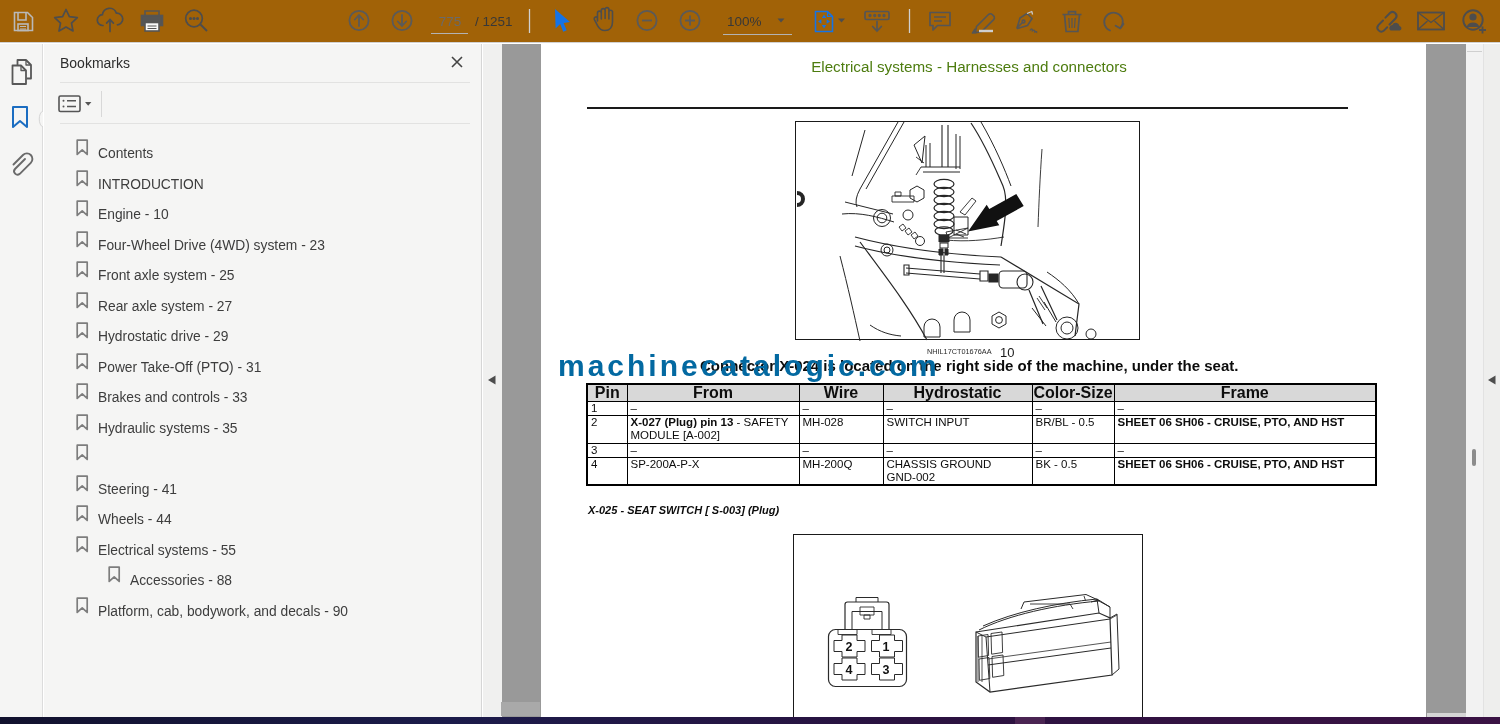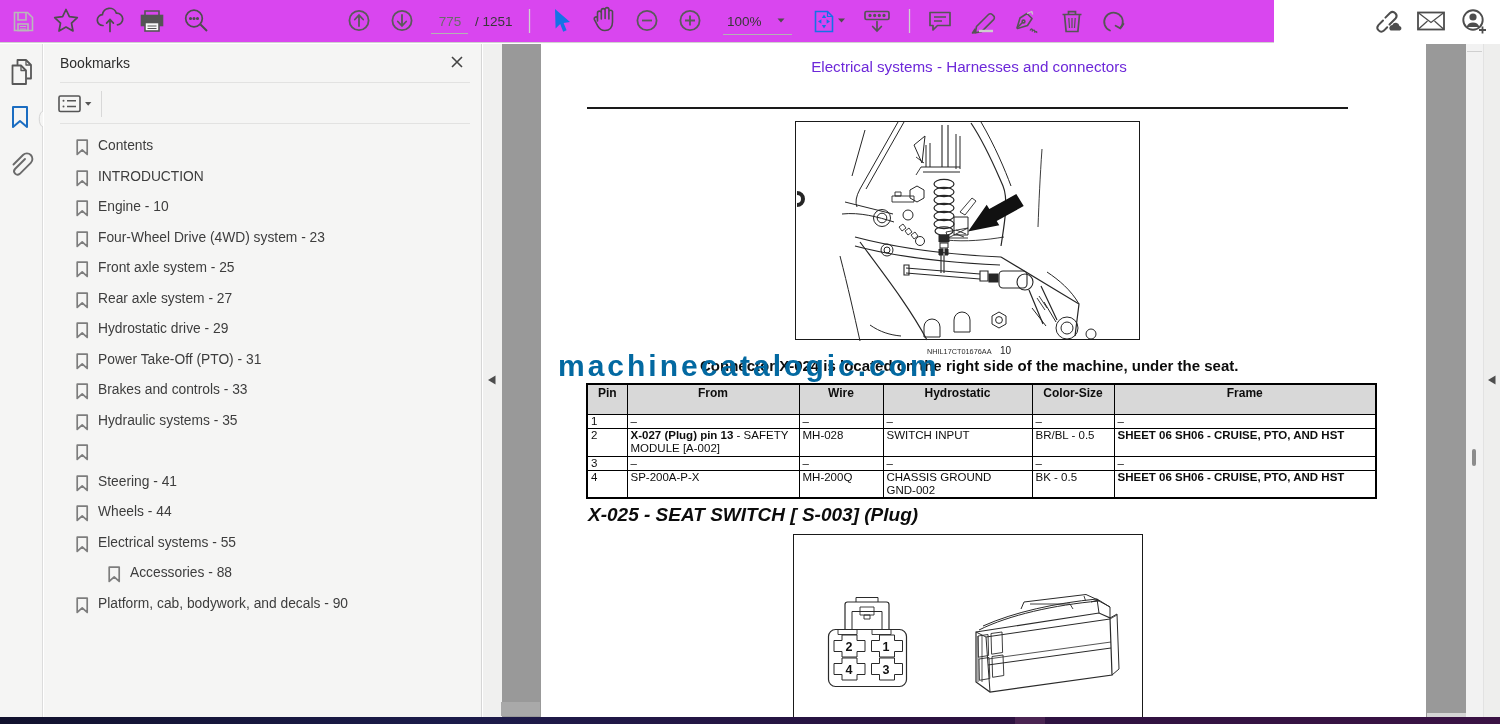--- a/index.html
+++ b/index.html
@@ -1,32 +1,32 @@
 <!DOCTYPE html>
 <html><head>
 <meta charset="utf-8">
 <style>
 * { margin:0; padding:0; box-sizing:border-box; }
 html,body { width:1500px; height:724px; overflow:hidden; font-family:"Liberation Sans",sans-serif; }
 #app { position:relative; width:1500px; height:724px; background:#ffffff; }
-#toolbar { position:absolute; left:0; top:0; width:1274px; height:43px; background:#d946ef; border-bottom:1px solid #d1d1d1; }
+#toolbar { position:absolute; left:0; top:0; width:1500px; height:43px; background:#a16207; border-bottom:1px solid #d1d1d1; }
 #sidebar { position:absolute; left:0; top:44px; width:43px; height:673px; background:#f5f5f4; border-right:1px solid #dcdcdc; }
 #bmpanel { position:absolute; left:44px; top:44px; width:438px; height:673px; background:#f5f5f4; border-right:1px solid #d6d6d6; }
 #gutter { position:absolute; left:483px; top:44px; width:19px; height:673px; background:#f0f0ef; }
 #docarea { position:absolute; left:502px; top:44px; width:964px; height:673px; background:#999999; }
 #page { position:absolute; left:39px; top:0; width:885px; height:673px; background:#ffffff; }
 #vscroll { position:absolute; left:1466px; top:44px; width:17px; height:673px; background:#f2f2f2; }
 #rstrip { position:absolute; left:1483px; top:44px; width:17px; height:673px; background:#eeeeed; border-left:1px solid #e2e2e2; }
 #taskbar { position:absolute; left:0; top:717px; width:1500px; height:7px; background:linear-gradient(to right,#11112d 0%,#1b1b4a 30%,#2a1240 60%,#351242 85%,#3a1244 100%); }
 .bmrow { position:absolute; left:0; width:438px; height:30px; }
 .bmrow .bmicon { position:absolute; left:32px; top:8px; }
-.bmrow .bmtext { position:absolute; left:54px; top:7px; font-size:13.8px; color:#3d3d3d; white-space:nowrap; }
+.bmrow .bmtext { position:absolute; left:54px; top:15px; font-size:13.8px; color:#3d3d3d; white-space:nowrap; }
 #ctable { border-collapse:collapse; table-layout:fixed; font-size:11.5px; color:#0d0d0d; border:2px solid #000; }
 #ctable td { border:1px solid #000; padding:0 0 0 3px; vertical-align:top; line-height:13px; overflow:hidden; }
-#ctable tr.th td { background:#d8d8d8; font-weight:bold; text-align:center; font-size:12px; padding:1px 0 14px 0; line-height:14px; }
+#ctable tr.th td { background:#d8d8d8; font-weight:bold; text-align:center; font-size:16px; padding:1px 0 1px 0; line-height:14px; }
 #ctable td.bf { font-weight:bold; }
 </style>
 </head>
 <body>
 <div id="app">
   <div id="toolbar">
   <svg width="1500" height="43" viewBox="0 0 1500 43" fill="none">
 
     <g stroke="#b9b9b9" stroke-width="1.6" fill="none">
       <path d="M14.5 12.5 h13 l5 5 v13 h-18 z"></path>
@@ -294,21 +294,21 @@
         <svg class="bmicon" width="13" height="17" viewBox="0 0 13 17">
             <path d="M1.2 1.2 h10 v14.2 l-5 -4.6 -5 4.6 z" stroke="#7d7d7d" stroke-width="1.7" fill="none" stroke-linejoin="round"></path>
           </svg>
         <div class="bmtext">Platform, cab, bodywork, and decals - 90</div>
       </div>
     </div>
   </div>
   <div id="gutter"></div>
   <div id="docarea">
     <div id="page">
-      <div style="position:absolute; left:428px; top:14px; transform:translateX(-50%); font-size:15.2px; color:#6d28d9; white-space:nowrap;">Electrical systems - Harnesses and connectors</div>
+      <div style="position:absolute; left:428px; top:14px; transform:translateX(-50%); font-size:15.2px; color:#4d7c0f; white-space:nowrap;">Electrical systems - Harnesses and connectors</div>
       <div style="position:absolute; left:46px; top:63px; width:761px; height:2px; background:#1a1a1a;"></div>
       <div id="fig1" style="position:absolute; left:254px; top:77px; width:345px; height:219px; border:1px solid #1a1a1a;">
       <svg width="345" height="219" viewBox="0 0 345 219" fill="none" stroke="#262626" stroke-width="1">
 
         <path d="M102 0 L64 67 M108 0 L70 67 M69 8 L56 54"></path>
         <path d="M64 67 q-6 11 -3 18"></path>
 
         <path d="M118 23 l11 -9 -3 27 z"></path>
 
         <path d="M130 23 v22 M134 21 v24 M160 12 v35 M164 14 v33"></path>
@@ -384,21 +384,21 @@
         <circle cx="295" cy="212" r="5"></circle>
         <path d="M236 186 l14 18 M248 180 l12 20" stroke-width="1"></path>
 
         <path d="M172 109.5 L190.7 82.8 L193.3 87.1 L220.3 72 L227.7 84 L200.7 99 L203.3 103.2 Z" fill="#111111" stroke="none"></path>
 
         <path d="M150 110 l22 -4 -20 10 z" stroke-width="0.9"></path>
         <path d="M148 116 h24" stroke-width="0.9"></path>
       </svg>
       </div>
       <div style="position:absolute; left:386px; top:303px; font-size:7.3px; color:#2a2a2a;">NHIL17CT01676AA</div>
-      <div style="position:absolute; left:459px; top:301px; font-size:10px; color:#1a1a1a;">10</div>
+      <div style="position:absolute; left:459px; top:301px; font-size:13px; color:#1a1a1a;">10</div>
       <div id="wmark" style="position:absolute; z-index:5; left:17px; top:305px; font-size:30px; letter-spacing:3px; font-weight:bold; color:#0369a1; white-space:nowrap;">machinecatalogic.com</div>
       <div style="position:absolute; left:159px; top:312.5px; font-size:15px; font-weight:bold; color:#0c0c0c; white-space:nowrap;">Connector X-024 is located on the right side of the machine, under the seat.</div>
       <table id="ctable" style="position:absolute; left:45px; top:339px;">
         <colgroup>
             <col style="width:40px">
             <col style="width:172px">
             <col style="width:84px">
             <col style="width:149px">
             <col style="width:82px">
             <col style="width:262px">
@@ -439,21 +439,21 @@
         <tr style="height:26px">
               <td>4</td>
               <td>SP-200A-P-X</td>
               <td>MH-200Q</td>
               <td>CHASSIS GROUND<br>GND-002</td>
               <td>BK - 0.5</td>
               <td class="bf">SHEET 06 SH06 - CRUISE, PTO, AND HST</td>
             </tr>
       </tbody>
         </table>
-      <div style="position:absolute; left:47px; top:460px; font-size:19px; font-weight:bold; font-style:italic; color:#0c0c0c;">X-025 - SEAT SWITCH [ S-003] (Plug)</div>
+      <div style="position:absolute; left:47px; top:460px; font-size:11px; font-weight:bold; font-style:italic; color:#0c0c0c;">X-025 - SEAT SWITCH [ S-003] (Plug)</div>
       <div id="fig2" style="position:absolute; left:252px; top:490px; width:350px; height:183px; border:1px solid #1a1a1a; border-bottom:none;">
       <svg width="348" height="182" viewBox="0 0 348 182" fill="none" stroke="#2a2a2a" stroke-width="1.1">
 
         <path d="M51 94.5 v-25 a2.5 2.5 0 0 1 2.5 -2.5 h39 a2.5 2.5 0 0 1 2.5 2.5 v25" stroke-width="1.2"></path>
         <path d="M58 94.5 v-18 h30 v18" stroke-width="1"></path>
         <path d="M62 67 v-4.5 h22 v4.5" stroke-width="1"></path>
         <path d="M66 72 h14 v8 h-14 z" stroke-width="0.9"></path>
         <path d="M70 80 h6 v4 h-6 z" stroke-width="0.9"></path>
 
         <rect x="34.5" y="94.5" width="78" height="57" rx="7" stroke-width="1.2"></rect>

